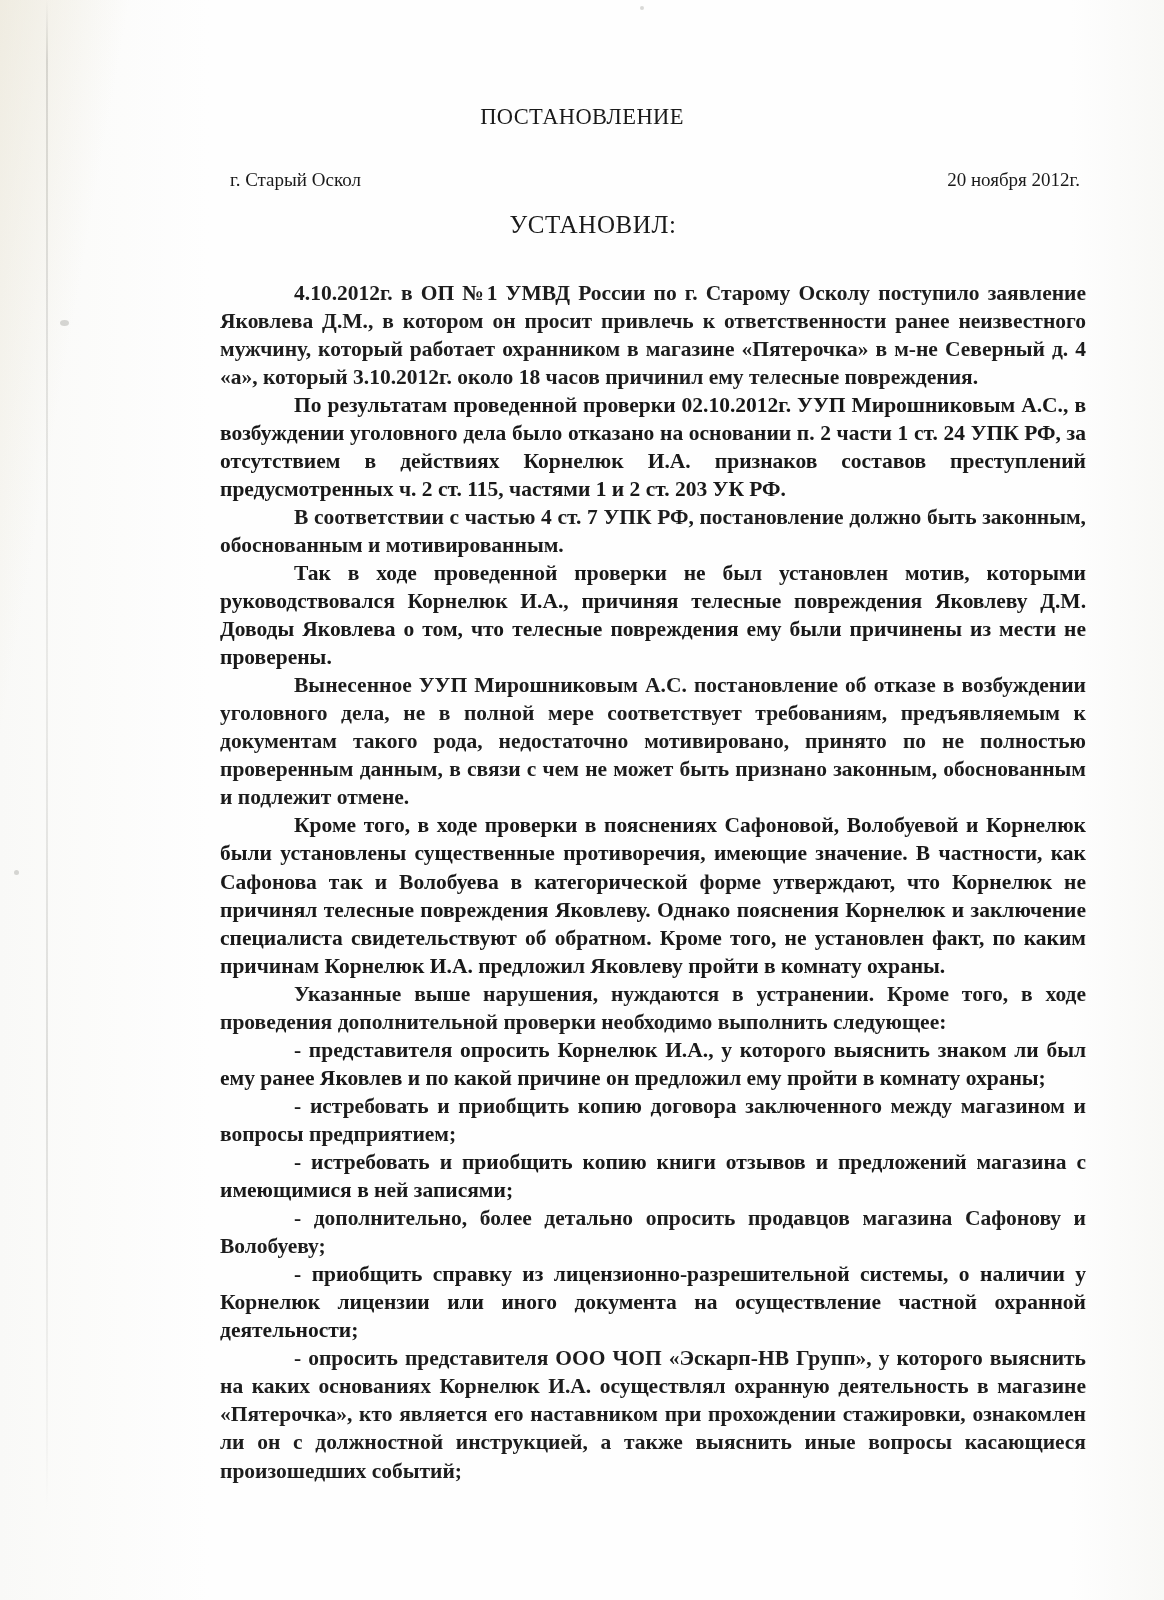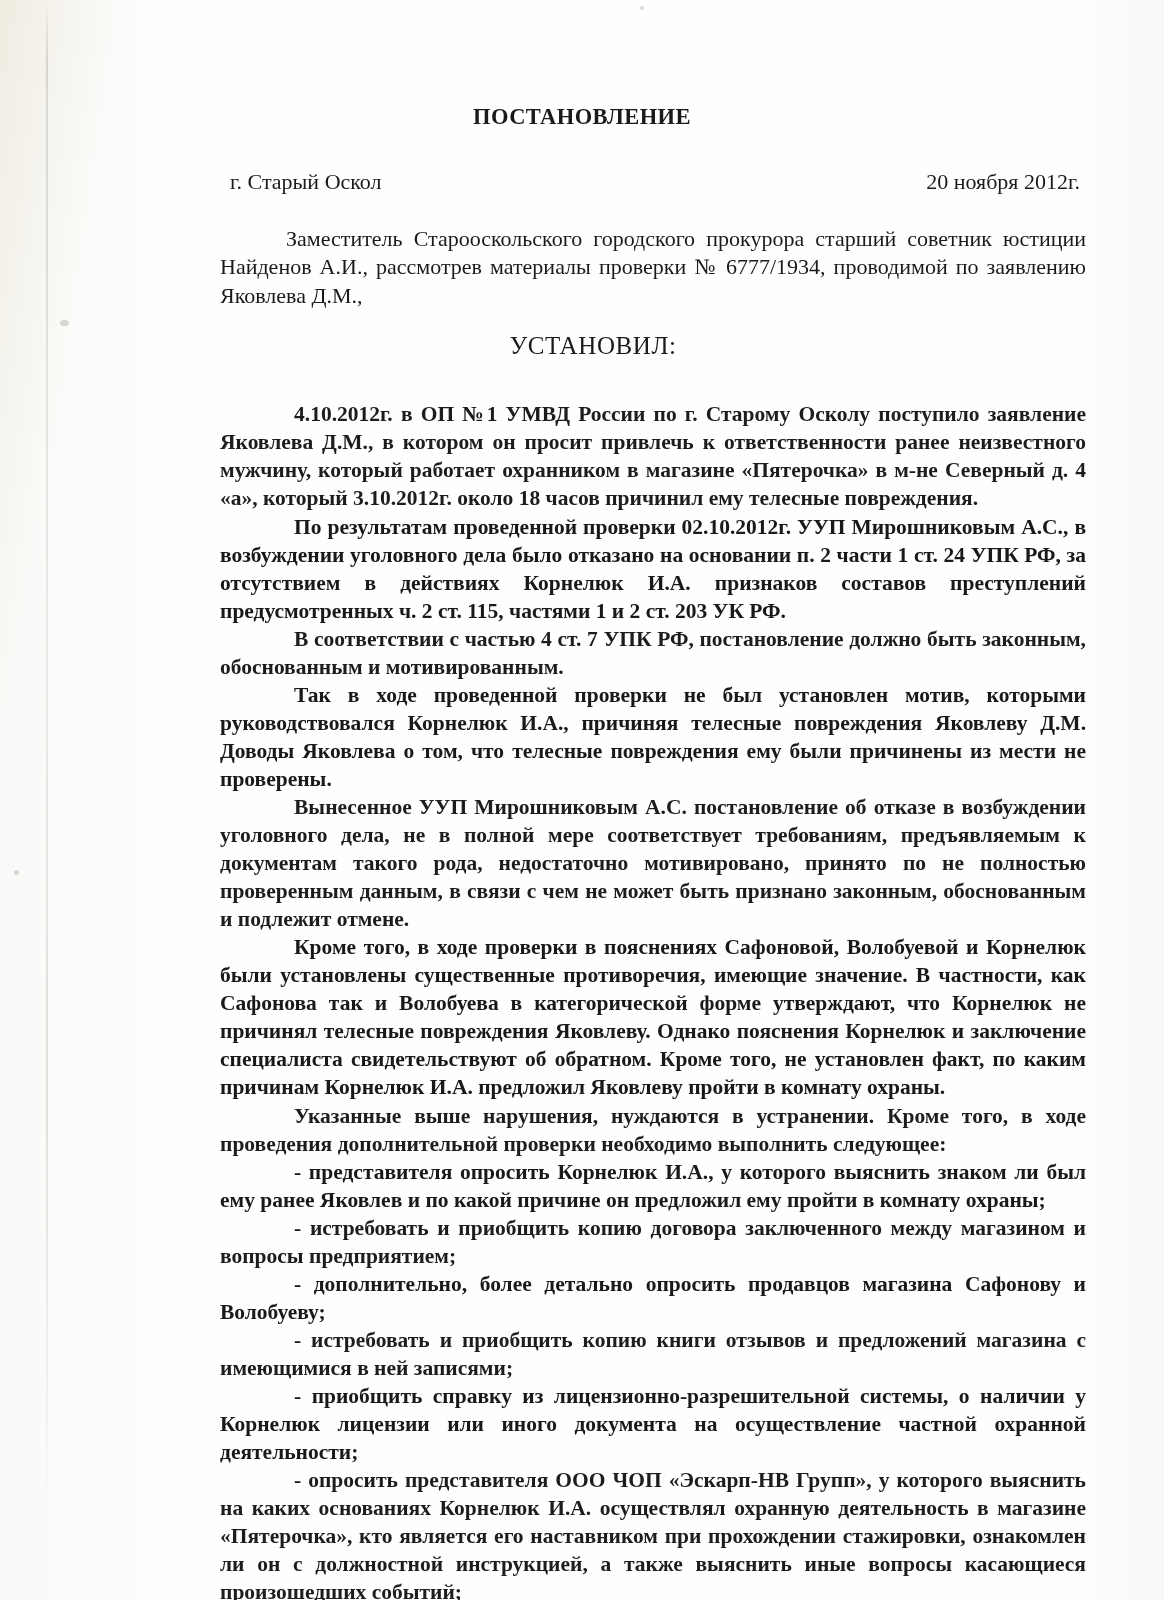--- a/index.html
+++ b/index.html
@@ -63,40 +63,40 @@
     z-index: 4;
     padding: 0 88px 0 200px;
     box-sizing: border-box;
   }
   .title-block {
     text-align: center;
     padding-top: 104px;
     margin-left: -112px; 
   }
   .doc-title {
-    font-weight: bold;
+    font-weight: normal;
     font-size: 22.5px;
     letter-spacing: 0.4px;
     line-height: 1.18;
   }
   .doc-subtitle {
     font-weight: bold;
     font-size: 21px;
     line-height: 1.25;
     margin-top: 2px;
     letter-spacing: 0.1px;
   }
   .meta-row {
     display: flex;
     justify-content: space-between;
     align-items: baseline;
     margin-top: 38px;
     margin-left: 30px;
     margin-right: -4px;
-    font-size: 22px;
+    font-size: 19px;
   }
   .city { }
   .date { }
   .preamble {
     margin-top: 30px;
     margin-left: 20px;
     margin-right: -10px;
     font-size: 22px;
     line-height: 1.30;
     text-align: justify;
@@ -146,34 +146,33 @@
 
     <div class="title-block">
       <div class="doc-title">ПОСТАНОВЛЕНИЕ</div>
     </div>
 
     <div class="meta-row">
       <div class="city">г. Старый Оскол</div>
       <div class="date">20 ноября 2012г.</div>
     </div>
 
-    <p class="preamble">Заместитель Старооскольского городского прокурора старший советник юстиции Найденов А.И., рассмотрев материалы проверки № 6777/1934, проводимой по заявлению Яковлева Д.М.,</p>
 
     <div class="established">УСТАНОВИЛ:</div>
 
     <div class="body-text">
       <p class="para">4.10.2012г. в ОП №1 УМВД России по г. Старому Осколу поступило заявление Яковлева Д.М., в котором он просит привлечь к ответственности ранее неизвестного мужчину, который работает охранником в магазине «Пятерочка» в м-не Северный д. 4 «а», который 3.10.2012г. около 18 часов причинил ему телесные повреждения.</p>
       <p class="para">По результатам проведенной проверки 02.10.2012г. УУП Мирошниковым А.С., в возбуждении уголовного дела было отказано на основании п. 2 части 1 ст. 24 УПК РФ, за отсутствием в действиях Корнелюк И.А. признаков составов преступлений предусмотренных ч. 2 ст. 115, частями 1 и 2 ст. 203 УК РФ.</p>
       <p class="para">В соответствии с  частью 4 ст. 7 УПК РФ, постановление должно быть законным, обоснованным и мотивированным.</p>
       <p class="para">Так в ходе проведенной проверки не был установлен мотив, которыми руководствовался Корнелюк И.А., причиняя телесные повреждения Яковлеву Д.М. Доводы Яковлева о том, что телесные повреждения ему были причинены из мести не проверены.</p>
       <p class="para">Вынесенное УУП Мирошниковым А.С. постановление об отказе в возбуждении уголовного дела, не в полной мере соответствует требованиям, предъявляемым к документам такого рода, недостаточно мотивировано, принято по не полностью проверенным данным, в связи с чем не может быть признано законным, обоснованным и подлежит отмене.</p>
       <p class="para">Кроме того, в ходе проверки в пояснениях Сафоновой, Волобуевой и Корнелюк были установлены существенные противоречия, имеющие значение. В частности, как Сафонова так и Волобуева в категорической форме утверждают, что Корнелюк не причинял телесные повреждения Яковлеву. Однако пояснения Корнелюк и заключение специалиста свидетельствуют об обратном. Кроме того, не установлен факт, по каким причинам Корнелюк И.А. предложил Яковлеву пройти в комнату охраны.</p>
       <p class="para">Указанные выше нарушения, нуждаются в устранении. Кроме того, в ходе проведения дополнительной проверки необходимо выполнить следующее:</p>
       <p class="para listitem">- представителя опросить Корнелюк И.А., у которого выяснить знаком ли был ему ранее Яковлев и по какой причине он предложил ему пройти в комнату охраны;</p>
       <p class="para listitem">- истребовать и приобщить копию договора заключенного между магазином и вопросы предприятием;</p>
+      <p class="para listitem">- истребовать и приобщить копию книги отзывов и предложений магазина с имеющимися в ней записями;</p>
       <p class="para listitem">- дополнительно, более детально опросить продавцов магазина Сафонову и Волобуеву;</p>
-      <p class="para listitem">- истребовать и приобщить копию книги отзывов и предложений магазина с имеющимися в ней записями;</p>
       <p class="para listitem">- приобщить справку из лицензионно-разрешительной системы, о наличии у Корнелюк лицензии или иного документа на осуществление частной охранной деятельности;</p>
       <p class="para listitem">- опросить представителя ООО ЧОП «Эскарп-НВ Групп», у которого выяснить на каких основаниях Корнелюк И.А. осуществлял охранную деятельность в магазине «Пятерочка», кто является его наставником при прохождении стажировки, ознакомлен ли он с должностной инструкцией, а также выяснить иные вопросы касающиеся произошедших событий;</p>
     </div>
 
   </div>
 </div>
 
 </body></html>

